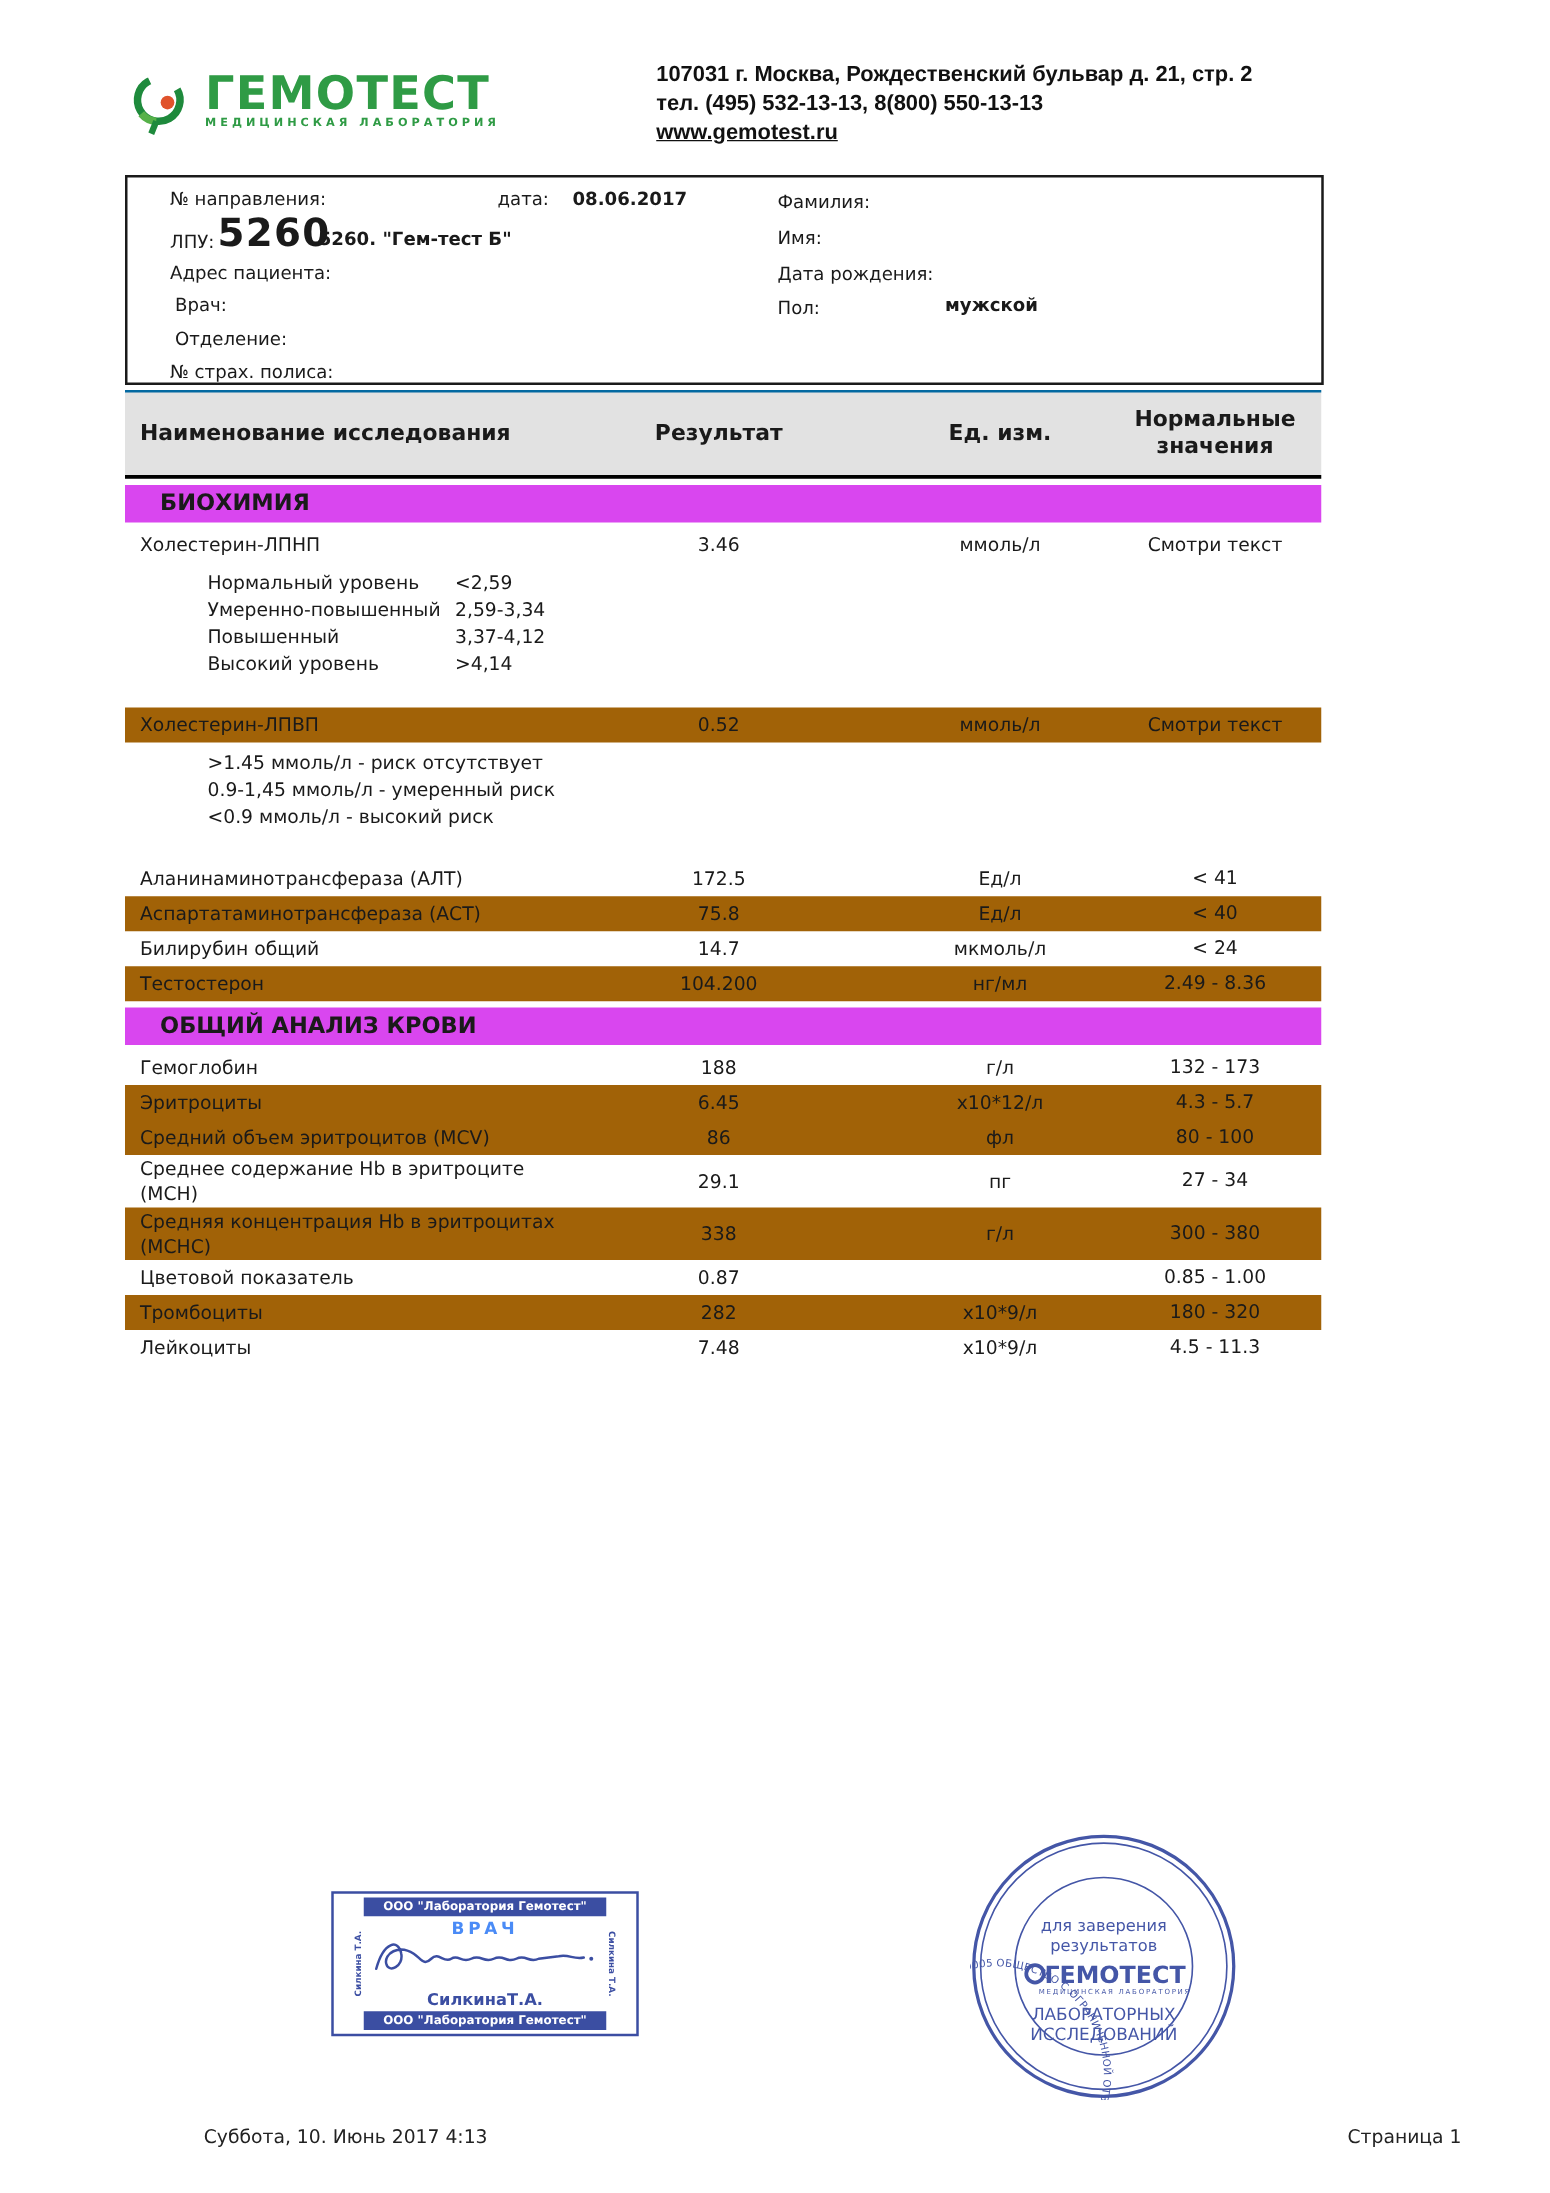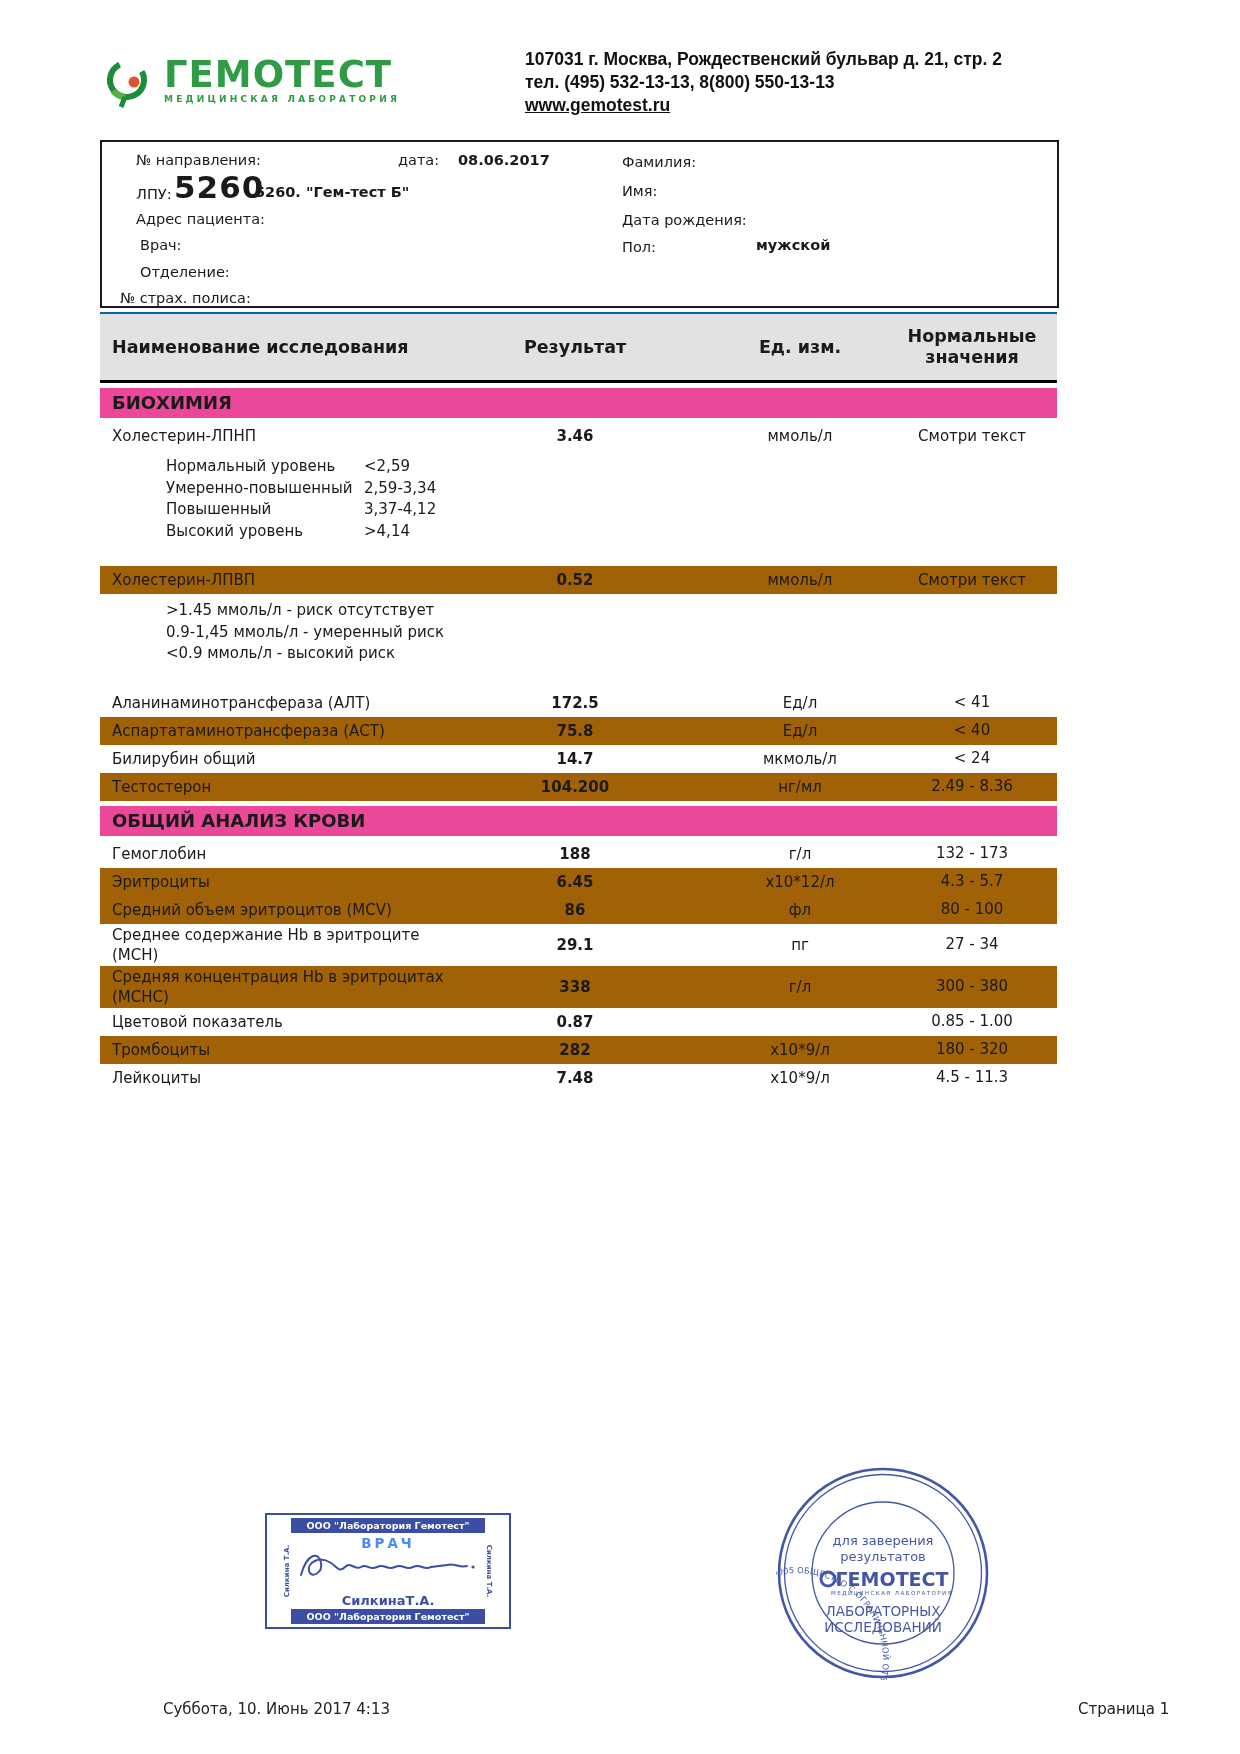--- a/index.html
+++ b/index.html
@@ -22,24 +22,24 @@
 
   
   .rtable{position:absolute;left:100px;top:312px;width:957px;font-size:15px;}
   .thead{display:flex;align-items:center;background:#e2e2e2;min-height:50px;
          border-top:2px solid #0369a1;border-bottom:3px solid #000;font-weight:bold;font-size:17.5px;}
   .c-name{flex:0 0 343px;padding-left:12px;line-height:20px;}
   .c-res {flex:0 0 240px;text-align:center;}
   .c-unit{flex:0 0 210px;text-align:center;}
   .c-norm{flex:1;text-align:center;padding-right:18px;line-height:21px;}
   .trow{display:flex;align-items:center;min-height:26px;padding:1px 0;}
-  .trow .c-res{font-weight:bold;}
+  .trow .c-res{font-weight:normal;}
   .shade{background:#a16207;}
-  .sec{background:#ec4899;font-weight:bold;font-size:18px;line-height:30px;height:30px;
-       padding-left:12px;margin:5px 0 4px 0;}
+  .sec{background:#d946ef;font-weight:bold;font-size:18px;line-height:30px;height:30px;
+       padding-left:28px;margin:5px 0 4px 0;}
   .note{padding:6px 0 24px 66px;line-height:21.5px;}
   .note-k{display:inline-block;width:198px;}
 
   
   .stamp{position:absolute;left:265px;top:1513px;width:242px;height:112px;border:2px solid #2b3f9b;opacity:.92;}
   .stamp .band{position:absolute;left:24px;right:24px;height:15px;background:#2b3f9b;color:#fff;
                font-size:9.5px;font-weight:bold;text-align:center;line-height:15px;white-space:nowrap;overflow:hidden;}
   .stamp .band-top{top:3px;} .stamp .band-bot{bottom:3px;}
   .stamp .vrach{position:absolute;top:20px;width:100%;text-align:center;color:#3b82f6;
                 font-weight:bold;font-size:13.5px;letter-spacing:3px;}
@@ -92,21 +92,21 @@
     <span style="left:520px;top:41px">Имя:</span>
 
     <span style="left:34px;top:69px">Адрес пациента:</span>
     <span style="left:520px;top:70px">Дата рождения:</span>
 
     <span style="left:38px;top:95px">Врач:</span>
     <span style="left:520px;top:97px">Пол:</span>
     <span style="left:654px;top:95px" class="b">мужской</span>
 
     <span style="left:38px;top:122px">Отделение:</span>
-    <span style="left:18px;top:148px">№ страх. полиса:</span>
+    <span style="left:34px;top:148px">№ страх. полиса:</span>
   </div>
 
   <div class="rtable">
     <div class="thead">
       <div class="c-name">Наименование исследования</div>
       <div class="c-res">Результат</div>
       <div class="c-unit">Ед. изм.</div>
       <div class="c-norm" style="max-width:160px;margin:12px auto;">Нормальные значения</div>
     </div>
     <div>

